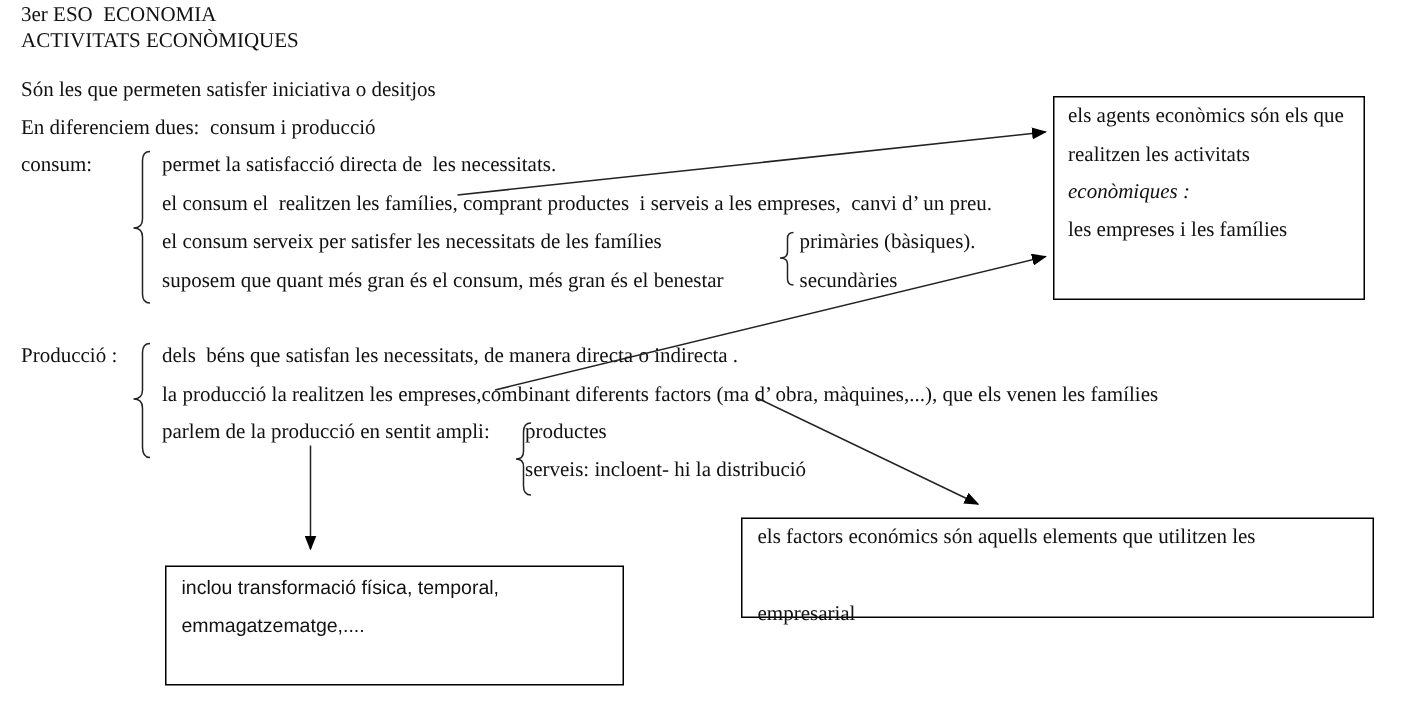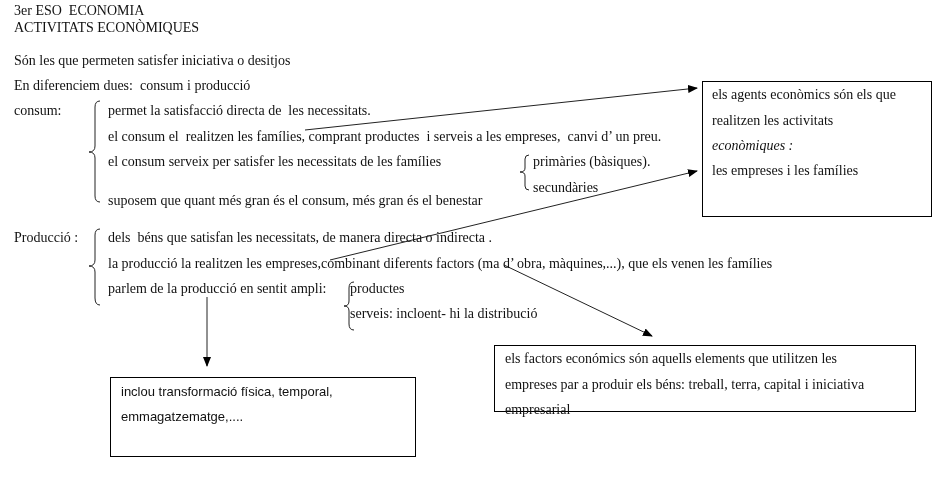--- a/index.html
+++ b/index.html
@@ -18,41 +18,40 @@
 
 <div class="t" style="left:14px;top:3px;">3er ESO  ECONOMIA</div>
 <div class="t" style="left:14px;top:20px;">ACTIVITATS ECONÒMIQUES</div>
 <div class="t" style="left:14px;top:53px;">Són les que permeten satisfer iniciativa o desitjos</div>
 <div class="t" style="left:14px;top:78px;">En diferenciem dues:  consum i producció</div>
 
 <div class="t" style="left:14px;top:103px;">consum:</div>
 <div class="t" style="left:108px;top:103px;">permet la satisfacció directa de  les necessitats.</div>
 <div class="t" style="left:108px;top:129px;">el consum el  realitzen les famílies, comprant productes  i serveis a les empreses,  canvi d’ un preu.</div>
 <div class="t" style="left:108px;top:154px;">el consum serveix per satisfer les necessitats de les famílies</div>
-<div class="t" style="left:108px;top:180px;margin-top:13px;">suposem que quant més gran és el consum, més gran és el benestar</div>
+<div class="t" style="left:108px;top:180px;">suposem que quant més gran és el consum, més gran és el benestar</div>
 <div class="t" style="left:533px;top:154px;">primàries (bàsiques).</div>
 <div class="t" style="left:533px;top:180px;">secundàries</div>
 
 <div class="t" style="left:14px;top:230px;">Producció :</div>
 <div class="t" style="left:108px;top:230px;">dels  béns que satisfan les necessitats, de manera directa o indirecta .</div>
 <div class="t" style="left:108px;top:256px;">la producció la realitzen les empreses,combinant diferents factors (ma d’ obra, màquines,...), que els venen les famílies</div>
 <div class="t" style="left:108px;top:281px;">parlem de la producció en sentit ampli:</div>
 <div class="t" style="left:350px;top:281px;">productes</div>
 <div class="t" style="left:350px;top:306px;">serveis: incloent- hi la distribució</div>
 
-<div class="box" style="left:702px;top:81px;width:230px;height:136px;">
+<div class="box" style="left:702px;top:64px;width:208px;height:136px;">
   <div class="t" style="left:9px;top:5px;">els agents econòmics són els que</div>
   <div class="t" style="left:9px;top:31px;">realitzen les activitats</div>
   <div class="t" style="left:9px;top:56px;font-style:italic;">econòmiques :</div>
   <div class="t" style="left:9px;top:81px;">les empreses i les famílies</div>
 </div>
 
 <div class="box" style="left:482px;top:345px;width:422px;height:67px;margin-left:12px;">
   <div class="t" style="left:10px;top:5px;">els factors económics són aquells elements que utilitzen les</div>
-  <div class="t" style="left:10px;top:31px;">empreses par a produir els béns: treball, terra, capital i iniciativa</div>
   <div class="t" style="left:10px;top:56px;">empresarial</div>
 </div>
 
 <div class="box" style="left:110px;top:377px;width:306px;height:80px;">
   <div class="t sans" style="left:10px;top:6px;">inclou transformació física, temporal,</div>
   <div class="t sans" style="left:10px;top:31px;">emmagatzematge,....</div>
 </div>
 
 <svg class="overlay" width="948" height="477" viewBox="0 0 948 477">
   <defs>

